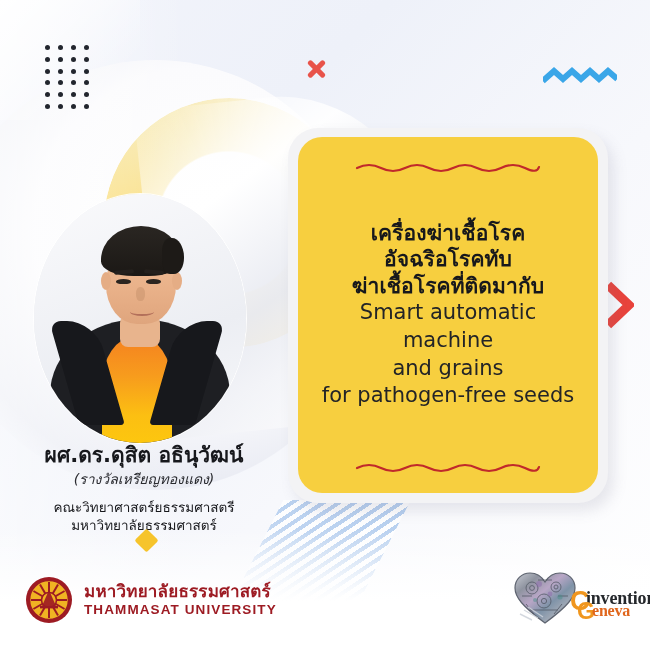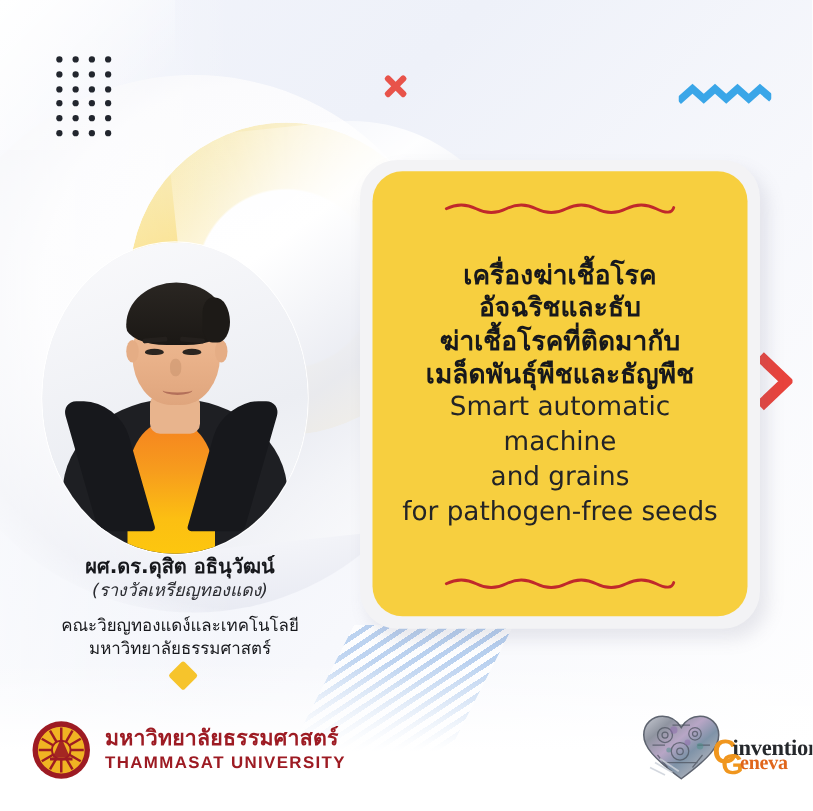--- a/index.html
+++ b/index.html
@@ -145,21 +145,21 @@
     font-family:"DejaVu Sans","Liberation Sans",sans-serif;
     font-size:21px;line-height:1.32;color:#232427;text-align:center;margin:0;
   }
 
   
   .presenter{
     position:absolute;left:0;top:443px;width:288px;text-align:center;
   }
   .p-name{
     font-family:"DejaVu Sans","Liberation Sans",sans-serif;
-    font-weight:bold;font-size:16px;color:#17181c;margin:0 0 3px 0;line-height:1.2;
+    font-weight:bold;font-size:21px;color:#17181c;margin:0 0 3px 0;line-height:1.2;
   }
   .p-award{
     font-family:"DejaVu Sans","Liberation Sans",sans-serif;
     font-style:italic;font-size:14px;color:#2a2b30;margin:0 0 10px 0;line-height:1.2;text-align:center;
   }
   .p-aff{
     font-family:"DejaVu Sans","Liberation Sans",sans-serif;
     font-size:13.5px;color:#17181c;margin:0;line-height:1.35;
   }
 
@@ -275,42 +275,41 @@
 
     <div class="wave">
       <svg viewBox="0 0 186 12" width="186" height="12" aria-hidden="true">
         <path d="M2,7 Q14,1 26,7 T50,7 T74,7 T98,7 T122,7 T146,7 T170,7 T184,6" fill="none" stroke="#c0292b" stroke-width="2.2" stroke-linecap="round"></path>
       </svg>
     </div>
 
     <div class="card-body">
       <div class="title-th">
         <div>เครื่องฆ่าเชื้อโรค</div>
-        <div>อัจฉริชและธับ</div>
+        <div>อัจฉริอโรคทับ</div>
         <div>ฆ่าเชื้อโรคที่ติดมากับ</div>
-        <div>เมล็ดพันธุ์พืชและธัญพืช</div>
       </div>
       <div class="title-en">
         <div>Smart automatic machine</div>
         <div>and grains</div>
         <div>for pathogen-free seeds</div>
       </div>
     </div>
 
     <div class="wave">
       <svg viewBox="0 0 186 12" width="186" height="12" aria-hidden="true">
         <path d="M2,7 Q14,1 26,7 T50,7 T74,7 T98,7 T122,7 T146,7 T170,7 T184,6" fill="none" stroke="#c0292b" stroke-width="2.2" stroke-linecap="round"></path>
       </svg>
     </div>
   </div>
 
   <div class="presenter">
     <p class="p-name">ผศ.ดร.ดุสิต อธินุวัฒน์</p>
     <p class="p-award">(รางวัลเหรียญทองแดง)</p>
-    <p class="p-aff">คณะวิยญทองแดง์และเทคโนโลยี</p>
+    <p class="p-aff">คณะวิทยาศาสตร์ยธรรมศาสตรี</p>
     <p class="p-aff">มหาวิทยาลัยธรรมศาสตร์</p>
   </div>
 
   <div class="diamond"></div>
 
   <div class="tu-logo">
     <div class="tu-seal">
       <svg viewBox="0 0 48 48" width="48" height="48" aria-hidden="true">
         <circle cx="24" cy="24" r="23" fill="#9d1b23"></circle>
         <circle cx="24" cy="24" r="19.5" fill="#f0b323"></circle>

